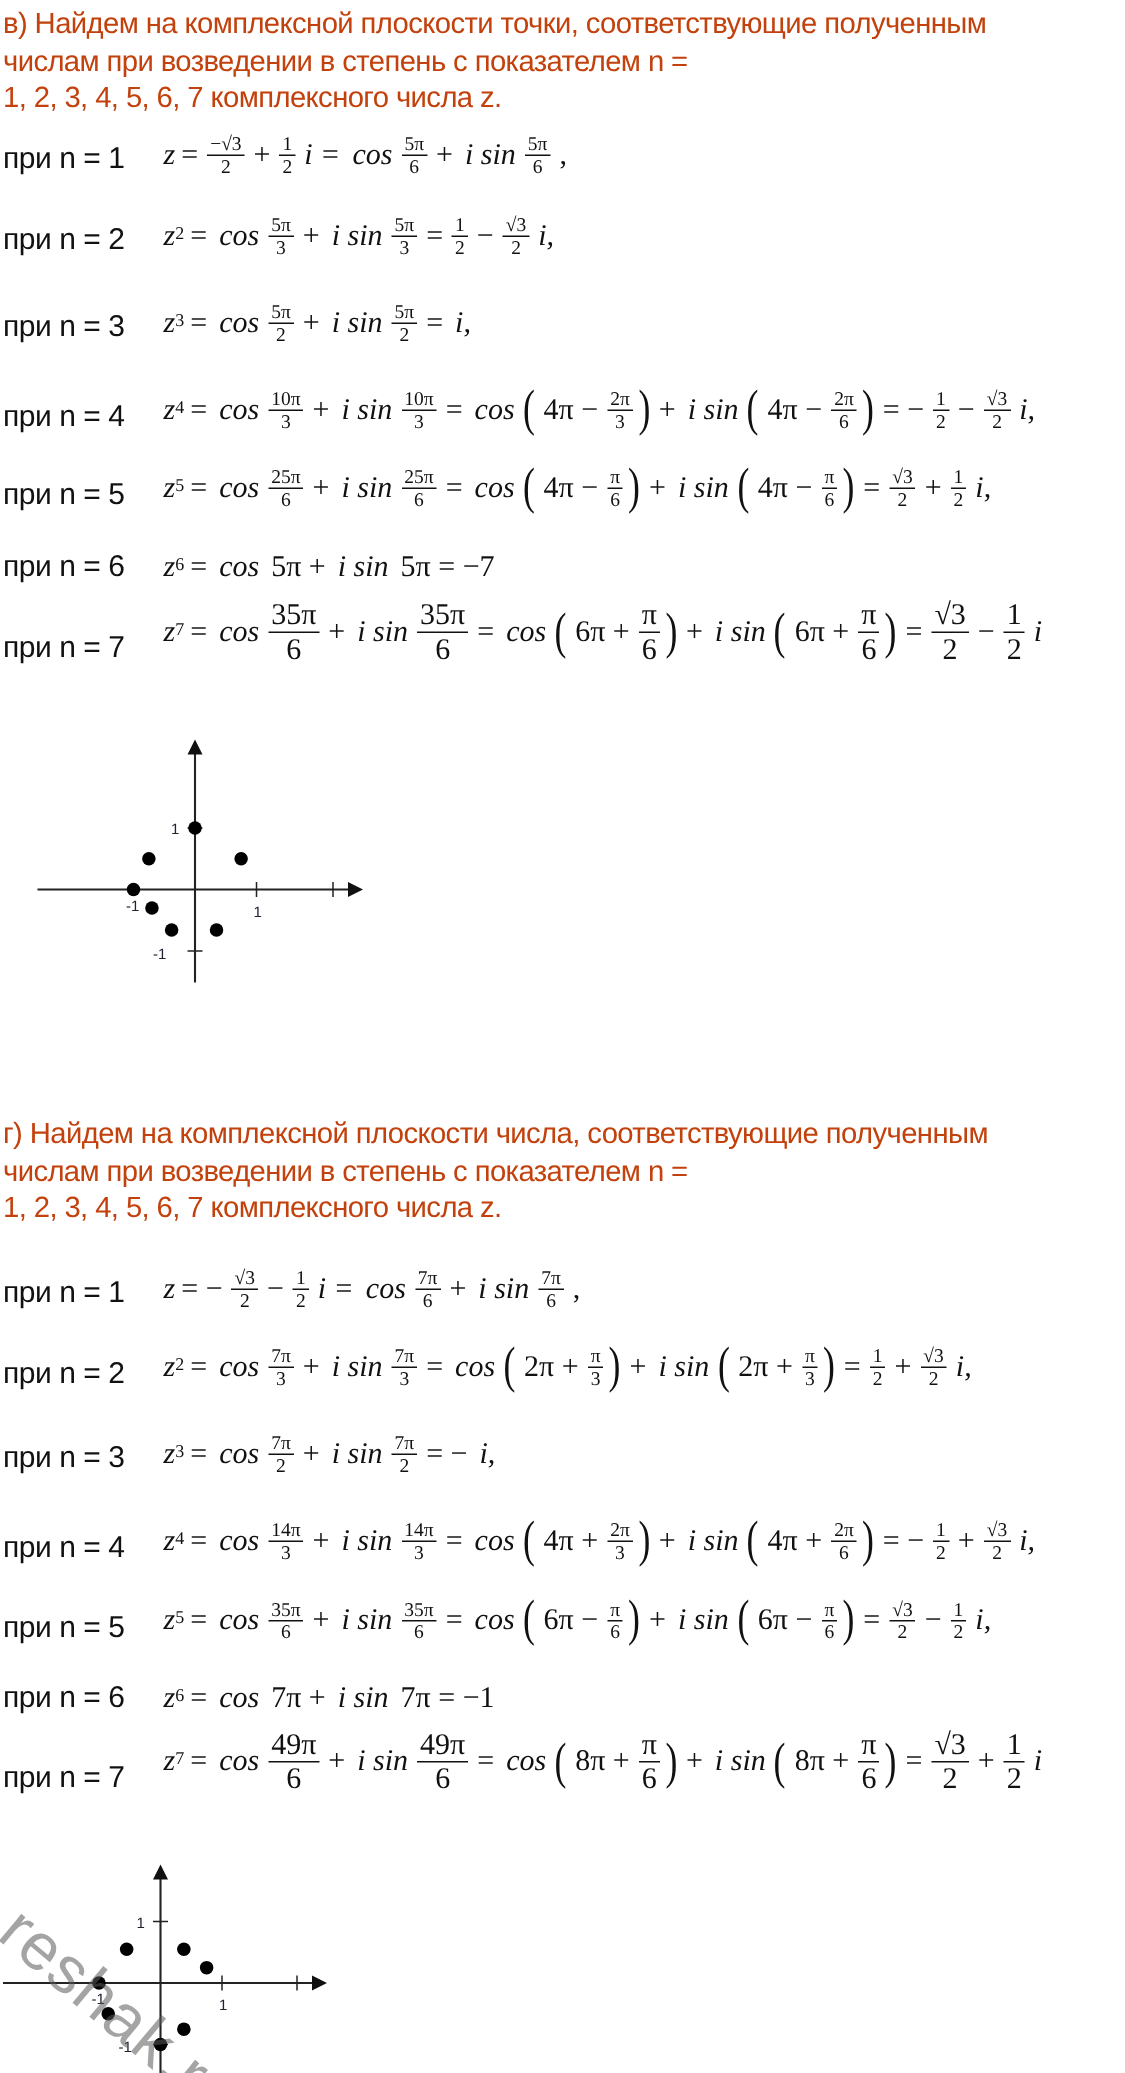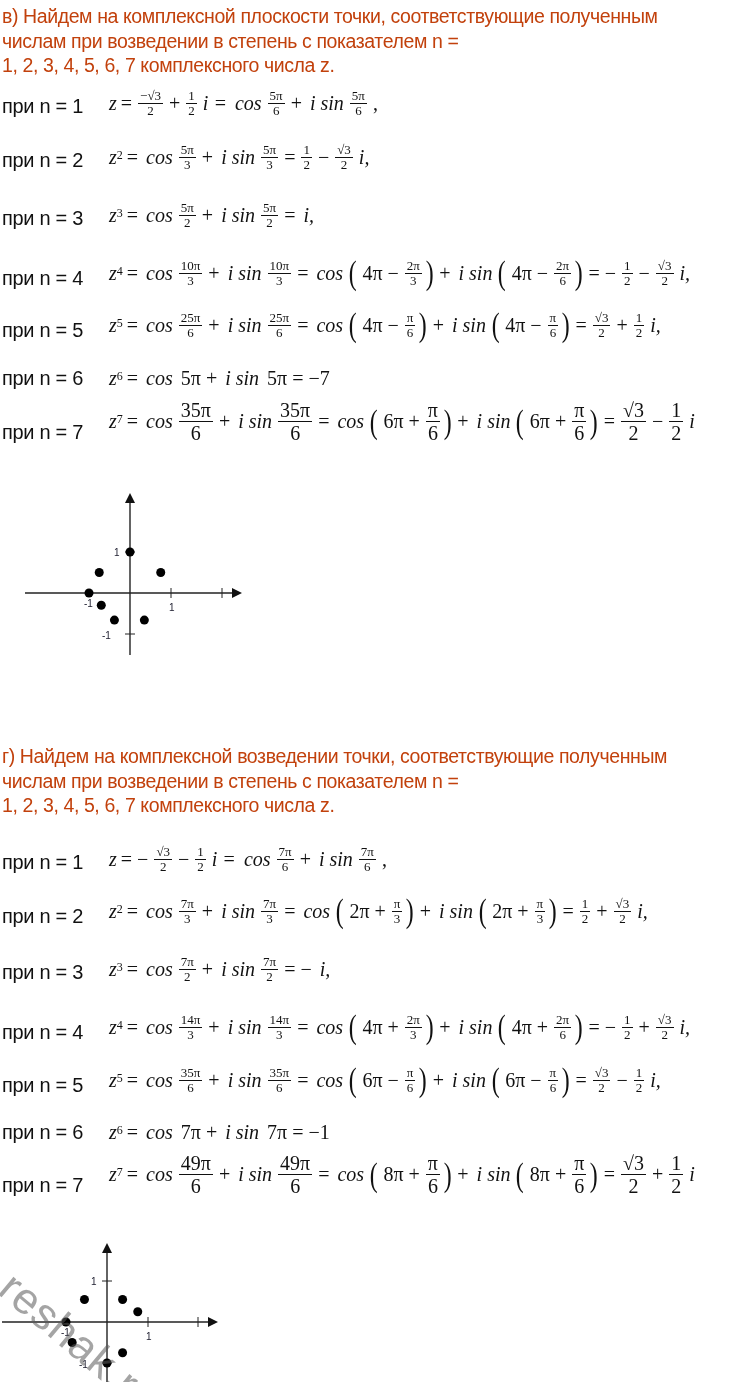--- a/index.html
+++ b/index.html
@@ -287,21 +287,21 @@
     <circle cx="69" cy="103" r="4.5" fill="#000"></circle>
     <circle cx="79.25" cy="82.5" r="4.5" fill="#000"></circle>
     <circle cx="110" cy="62" r="4.5" fill="#000"></circle>
     <circle cx="140.75" cy="82.5" r="4.5" fill="#000"></circle>
     <circle cx="81.3" cy="115.3" r="4.5" fill="#000"></circle>
     <circle cx="94.42" cy="130.06" r="4.5" fill="#000"></circle>
     <circle cx="124.35" cy="130.06" r="4.5" fill="#000"></circle>
   </svg>
 
 <div class="para" style="top:744px;">
-  <span class="l">г) Найдем на комплексной возведении точки, соответствующие полученным</span>
+  <span class="l">г) Найдем на комплексной плоскости числа, соответствующие полученным</span>
   <span class="l">числам при возведении в степень с показателем n =</span>
   <span class="l">1, 2, 3, 4, 5, 6, 7 комплексного числа z.</span>
 </div>
 <div id="rows-g">
     <div class="row" style="top: 830px;">
       <span class="lbl">при n = 1</span>
       <span class="eq">
         <span class="it">z</span>
         <span class="op">= −</span>
         <span class="frac">

